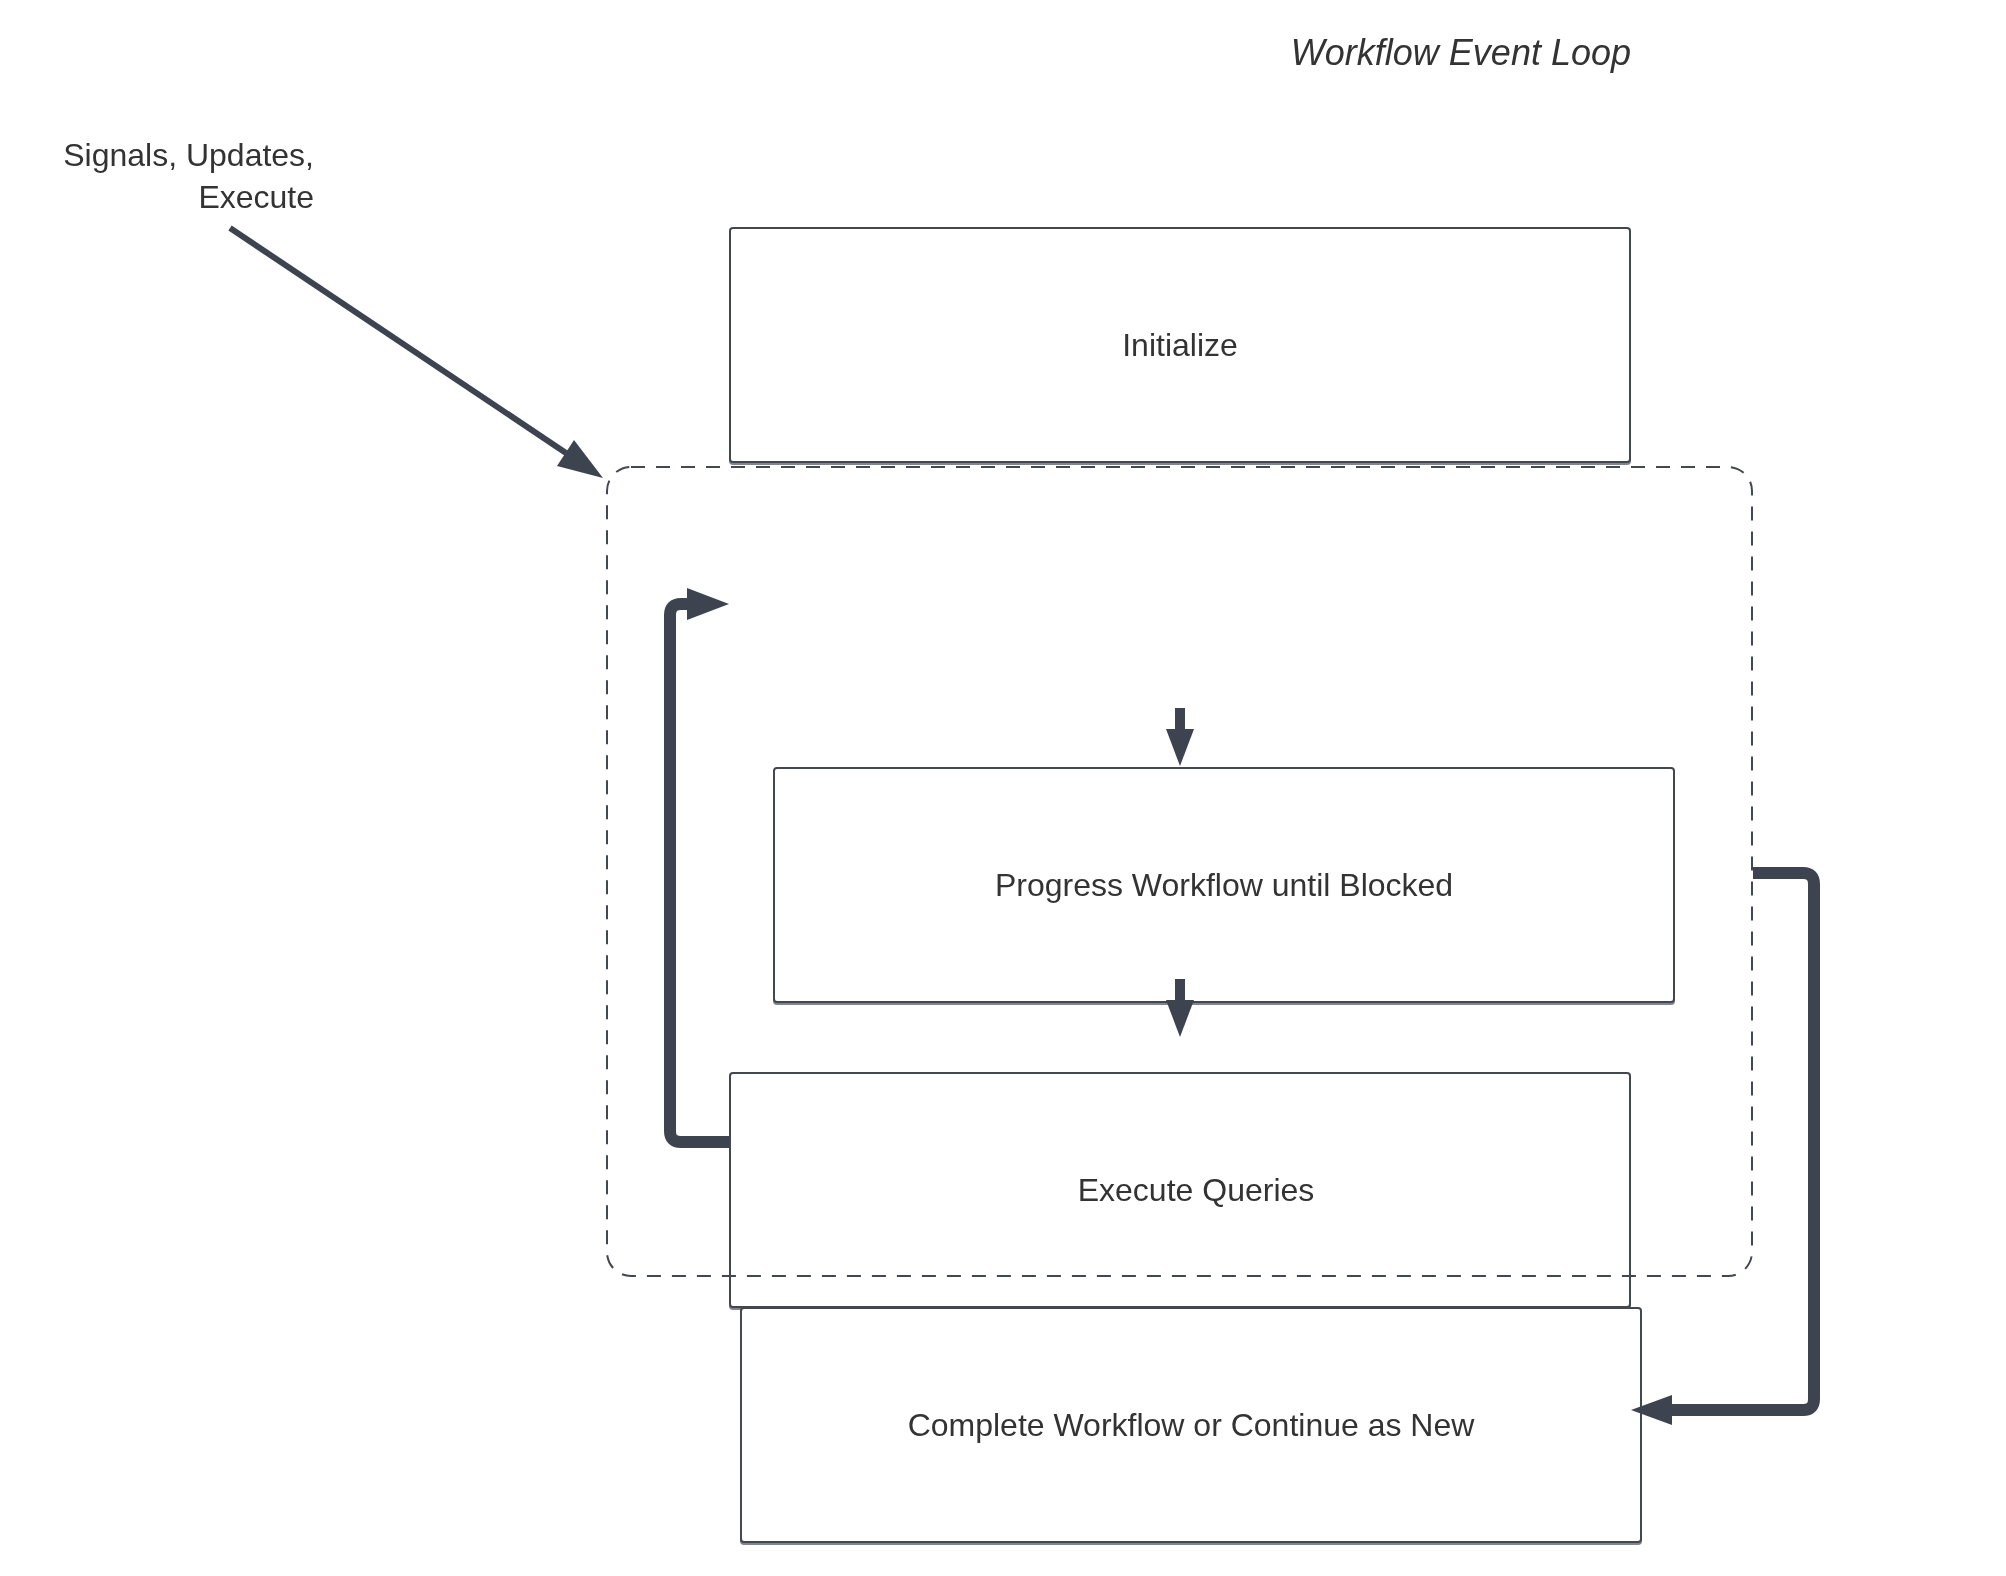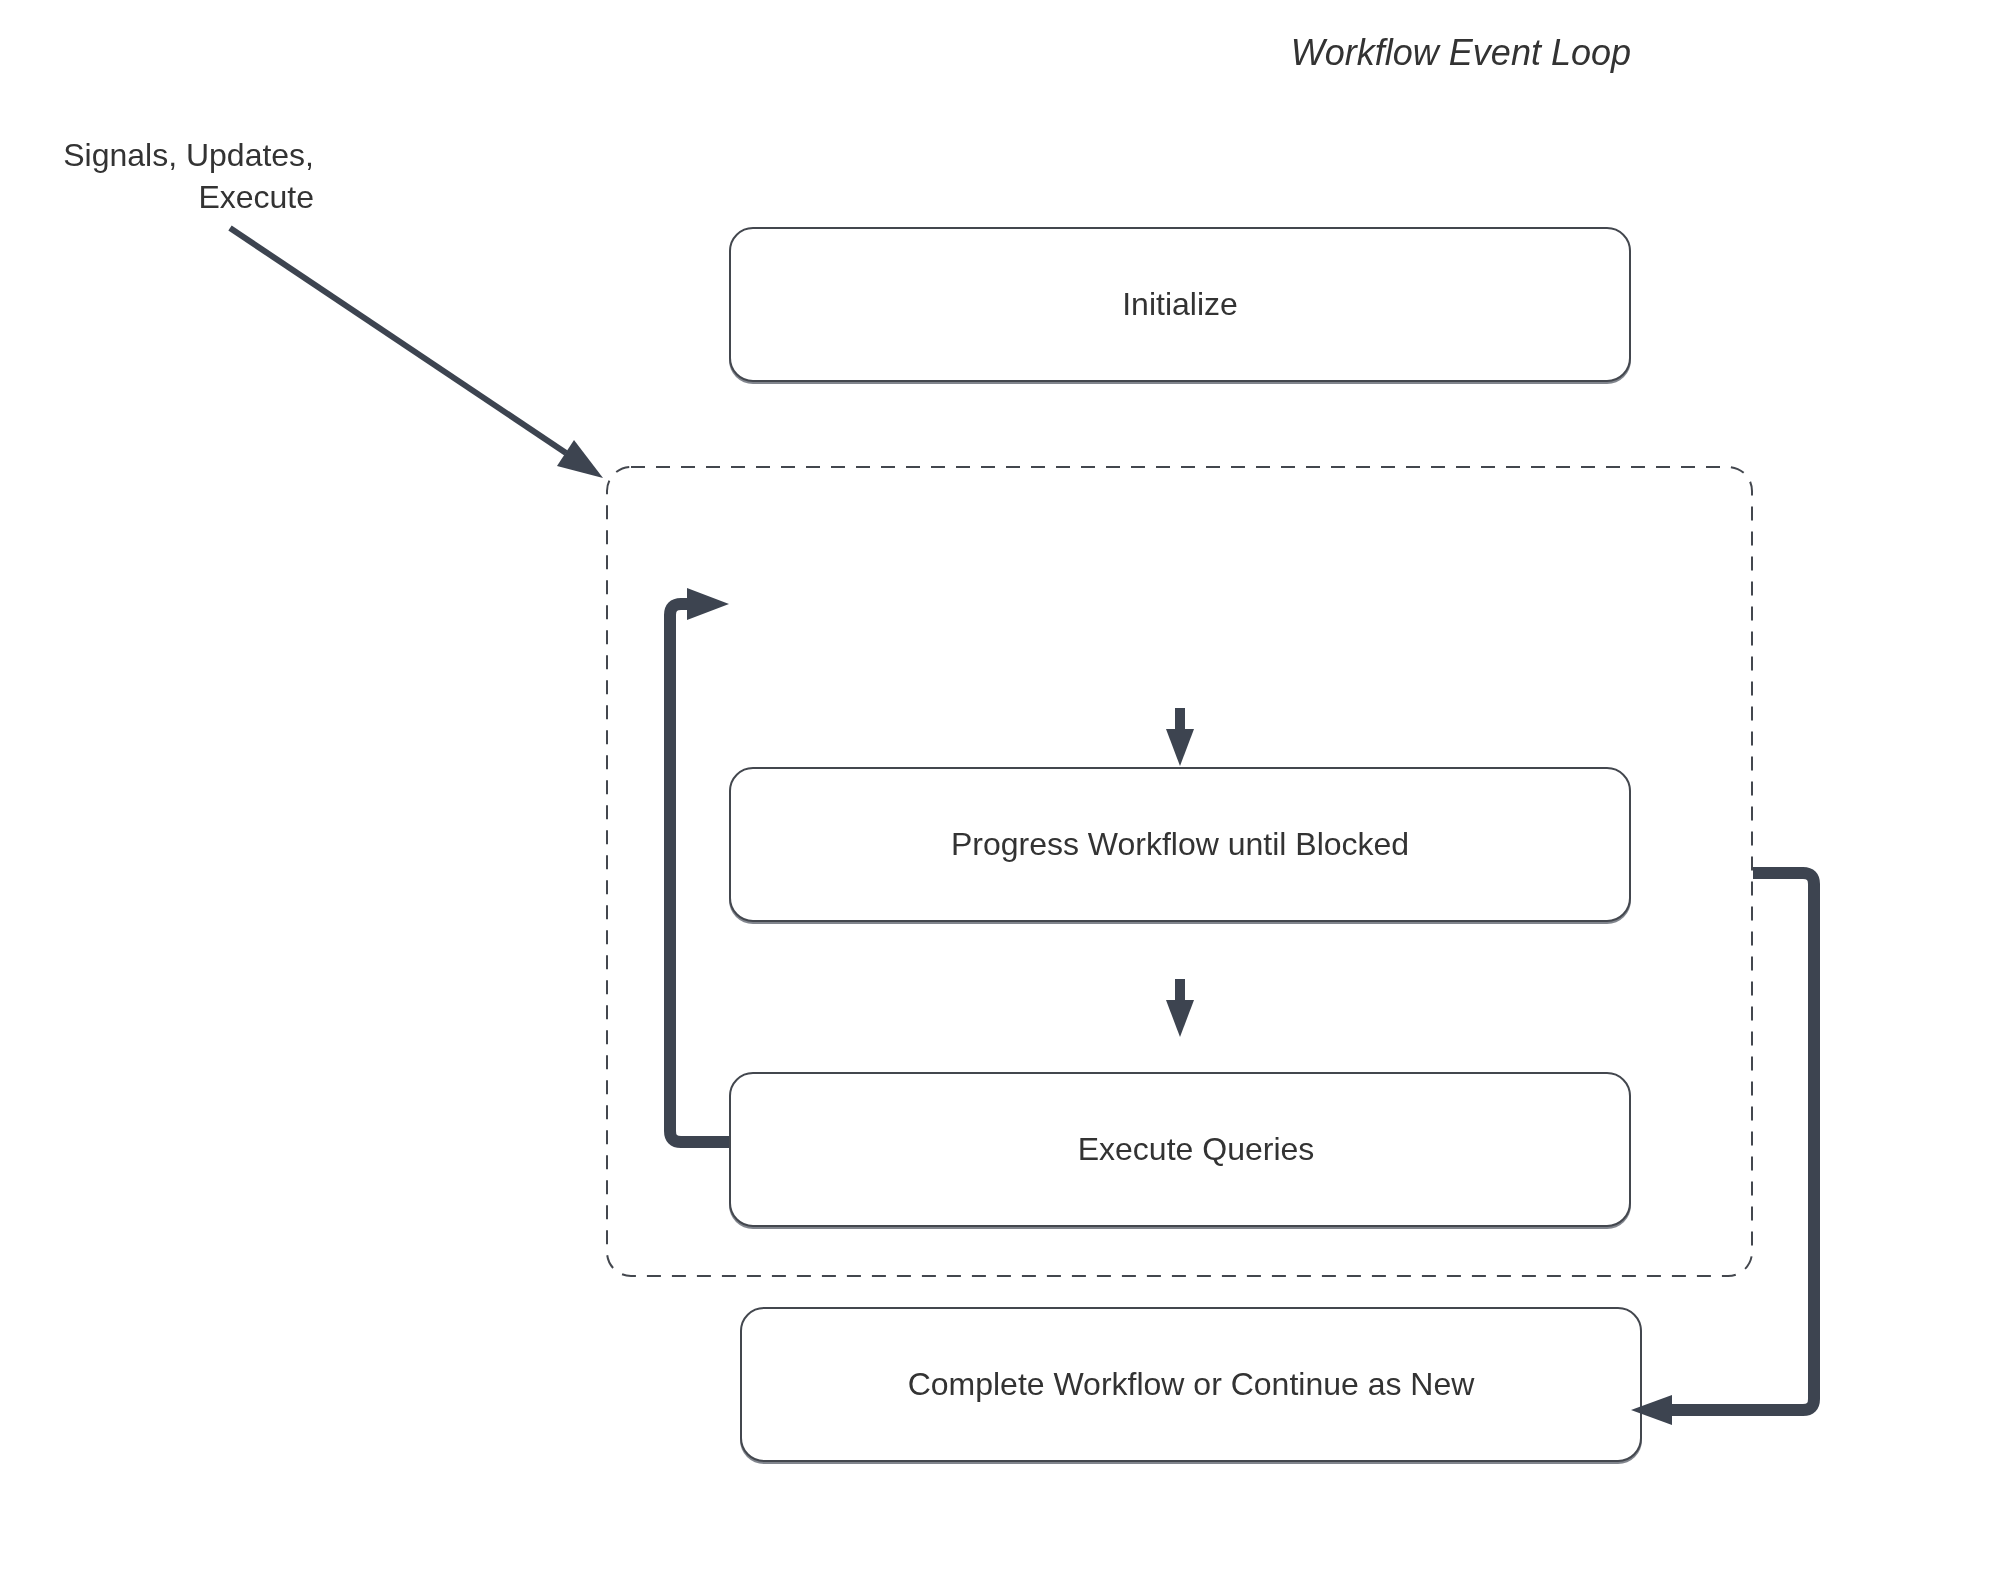--- a/index.html
+++ b/index.html
@@ -31,40 +31,40 @@
     text-align: right;
     font-size: 32px;
     line-height: 42px;
     color: var(--text, #333333);
   }
   .annotation span { display: block; }
   .node {
     position: absolute;
     left: 729px;
     width: 902px;
-    height: 155px;
+    height: 236px;
     box-sizing: border-box;
     background: #ffffff;
     border: 2px solid var(--border, #43474e);
-    border-radius: 24px;
+    border-radius: 4px;
     box-shadow: 0 2px 0 rgba(61, 68, 80, 0.65);
     display: flex;
     align-items: center;
     justify-content: center;
   }
   .node-label {
     font-size: 32px;
     color: var(--text, #333333);
     text-align: center;
     padding: 0 30px;
     white-space: nowrap;
   }
   #node-initialize        { top: 227px; }
   #node-progress-signals  { top: 497px; }
-  #node-progress-workflow { top: 767px; }
+  #node-progress-workflow { top: 767px; margin-left: 44px; }
   #node-execute-queries   { top: 1072px; padding-left: 32px; }
   #node-complete-workflow { top: 1307px; margin-left: 11px; }
   svg.overlay {
     position: absolute;
     left: 0; top: 0;
     width: 2006px;
     height: 1576px;
     pointer-events: none;
   }
   .dashed-rect {

